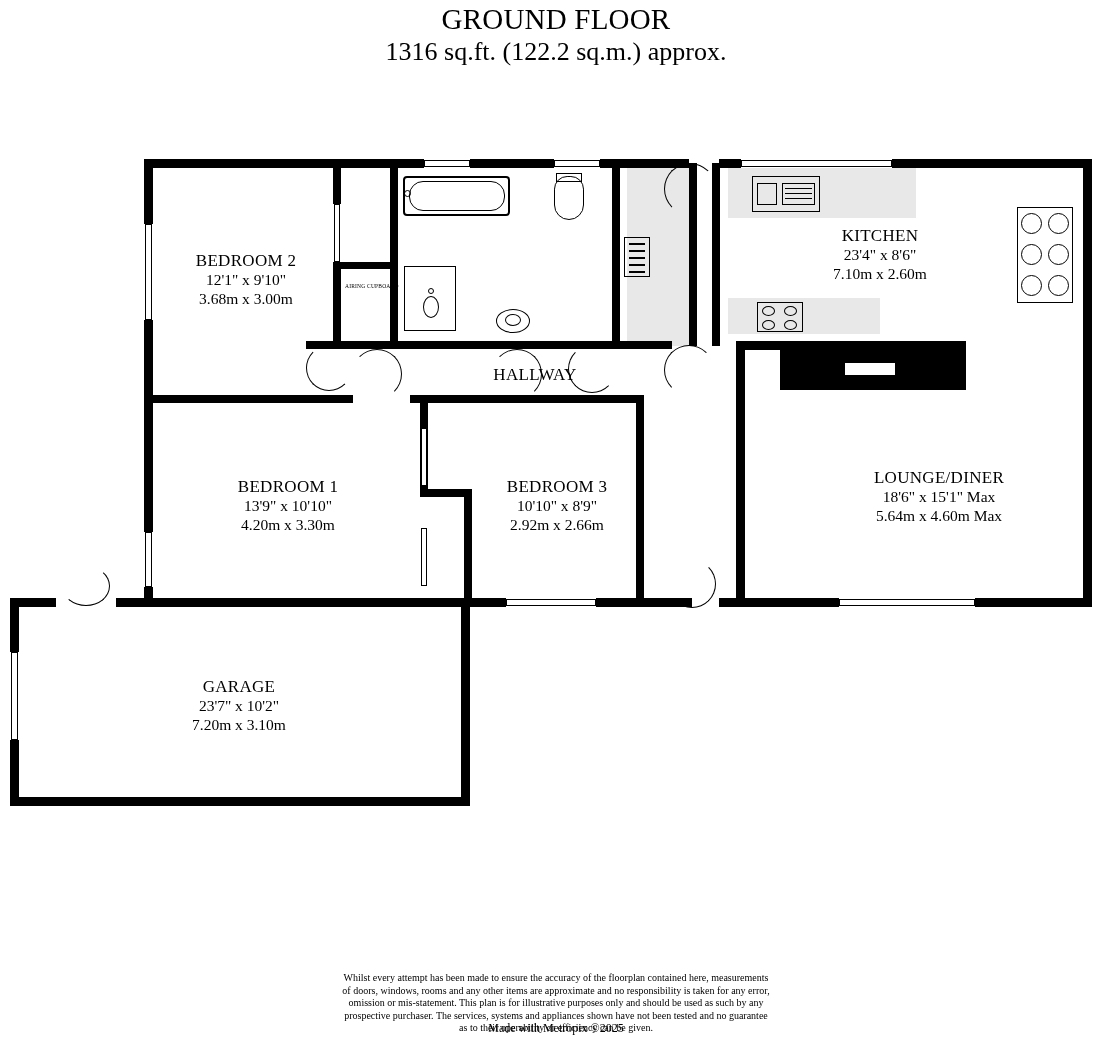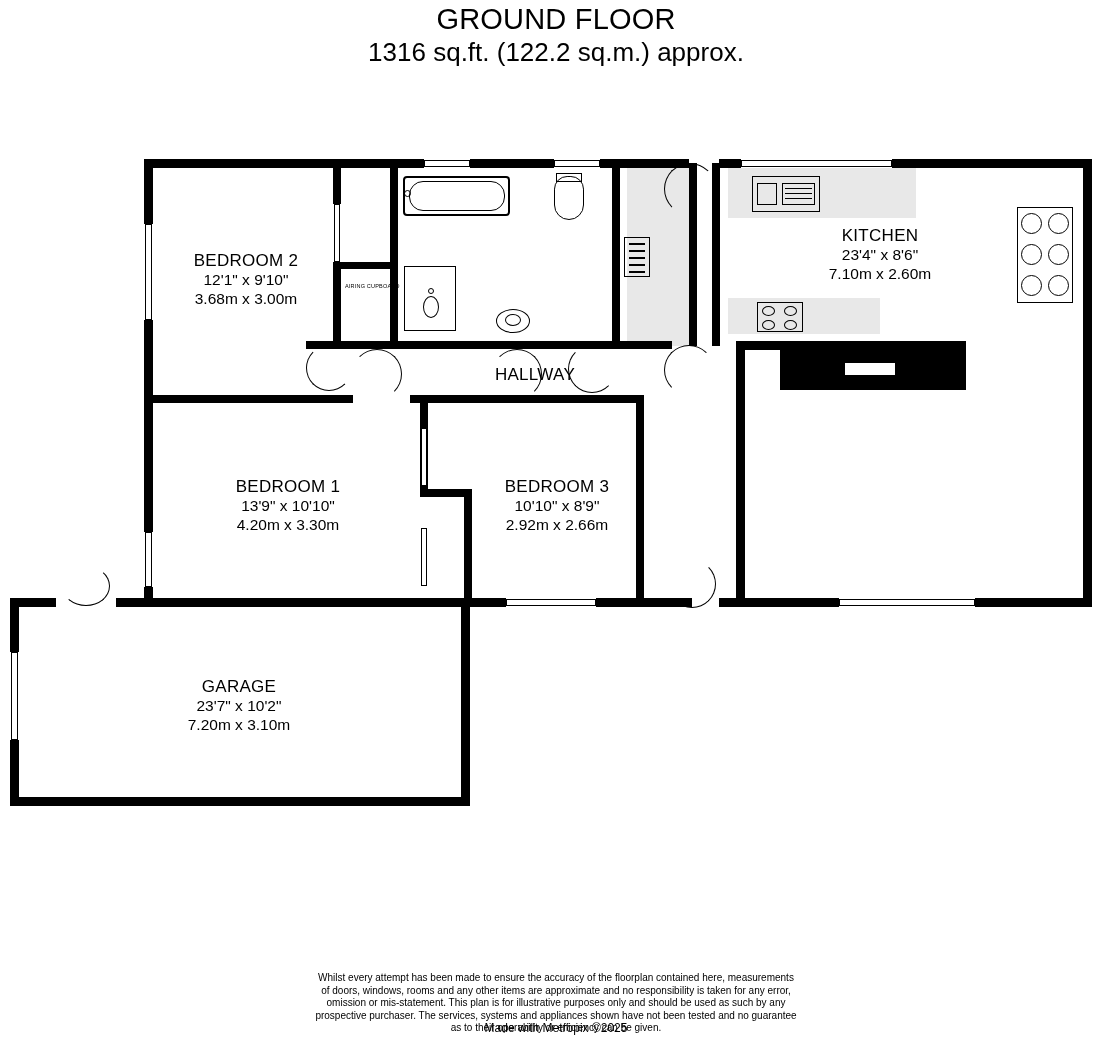--- a/index.html
+++ b/index.html
@@ -12,20 +12,21 @@
     height: 1038px;
     font-family: "Liberation Sans", sans-serif;
     color: #000000;
     position: relative;
     overflow: hidden;
   }
   .plan-root {
     position: relative;
     width: 1112px;
     height: 977px;
+    font-family: Liberation Serif, serif;
   }
 
   
   .title-block {
     position: absolute;
     top: 2px;
     left: 0;
     width: 1112px;
     text-align: center;
   }
@@ -283,20 +284,25 @@
     <div class="room-dim">13'9"  x 10'10"</div>
     <div class="room-dim">4.20m  x 3.30m</div>
   </div>
 
   <div class="room-label" style="left:466px; top:477px; width:182px;">
     <div class="room-name">BEDROOM 3</div>
     <div class="room-dim">10'10"  x 8'9"</div>
     <div class="room-dim">2.92m  x 2.66m</div>
   </div>
 
+  <div class="room-label" style="left:840px; top:468px; width:198px;">
+    <div class="room-name">LOUNGE/DINER</div>
+    <div class="room-dim">18'6"  x 15'1" Max</div>
+    <div class="room-dim">5.64m  x 4.60m Max</div>
+  </div>
 
   <div class="room-label" style="left:148px; top:677px; width:182px;">
     <div class="room-name">GARAGE</div>
     <div class="room-dim">23'7"  x 10'2"</div>
     <div class="room-dim">7.20m  x 3.10m</div>
   </div>
 
   <div class="footer footer-disclaimer">
     <div>Whilst every attempt has been made to ensure the accuracy of the floorplan contained here, measurements</div>
     <div>of doors, windows, rooms and any other items are approximate and no responsibility is taken for any error,</div>

